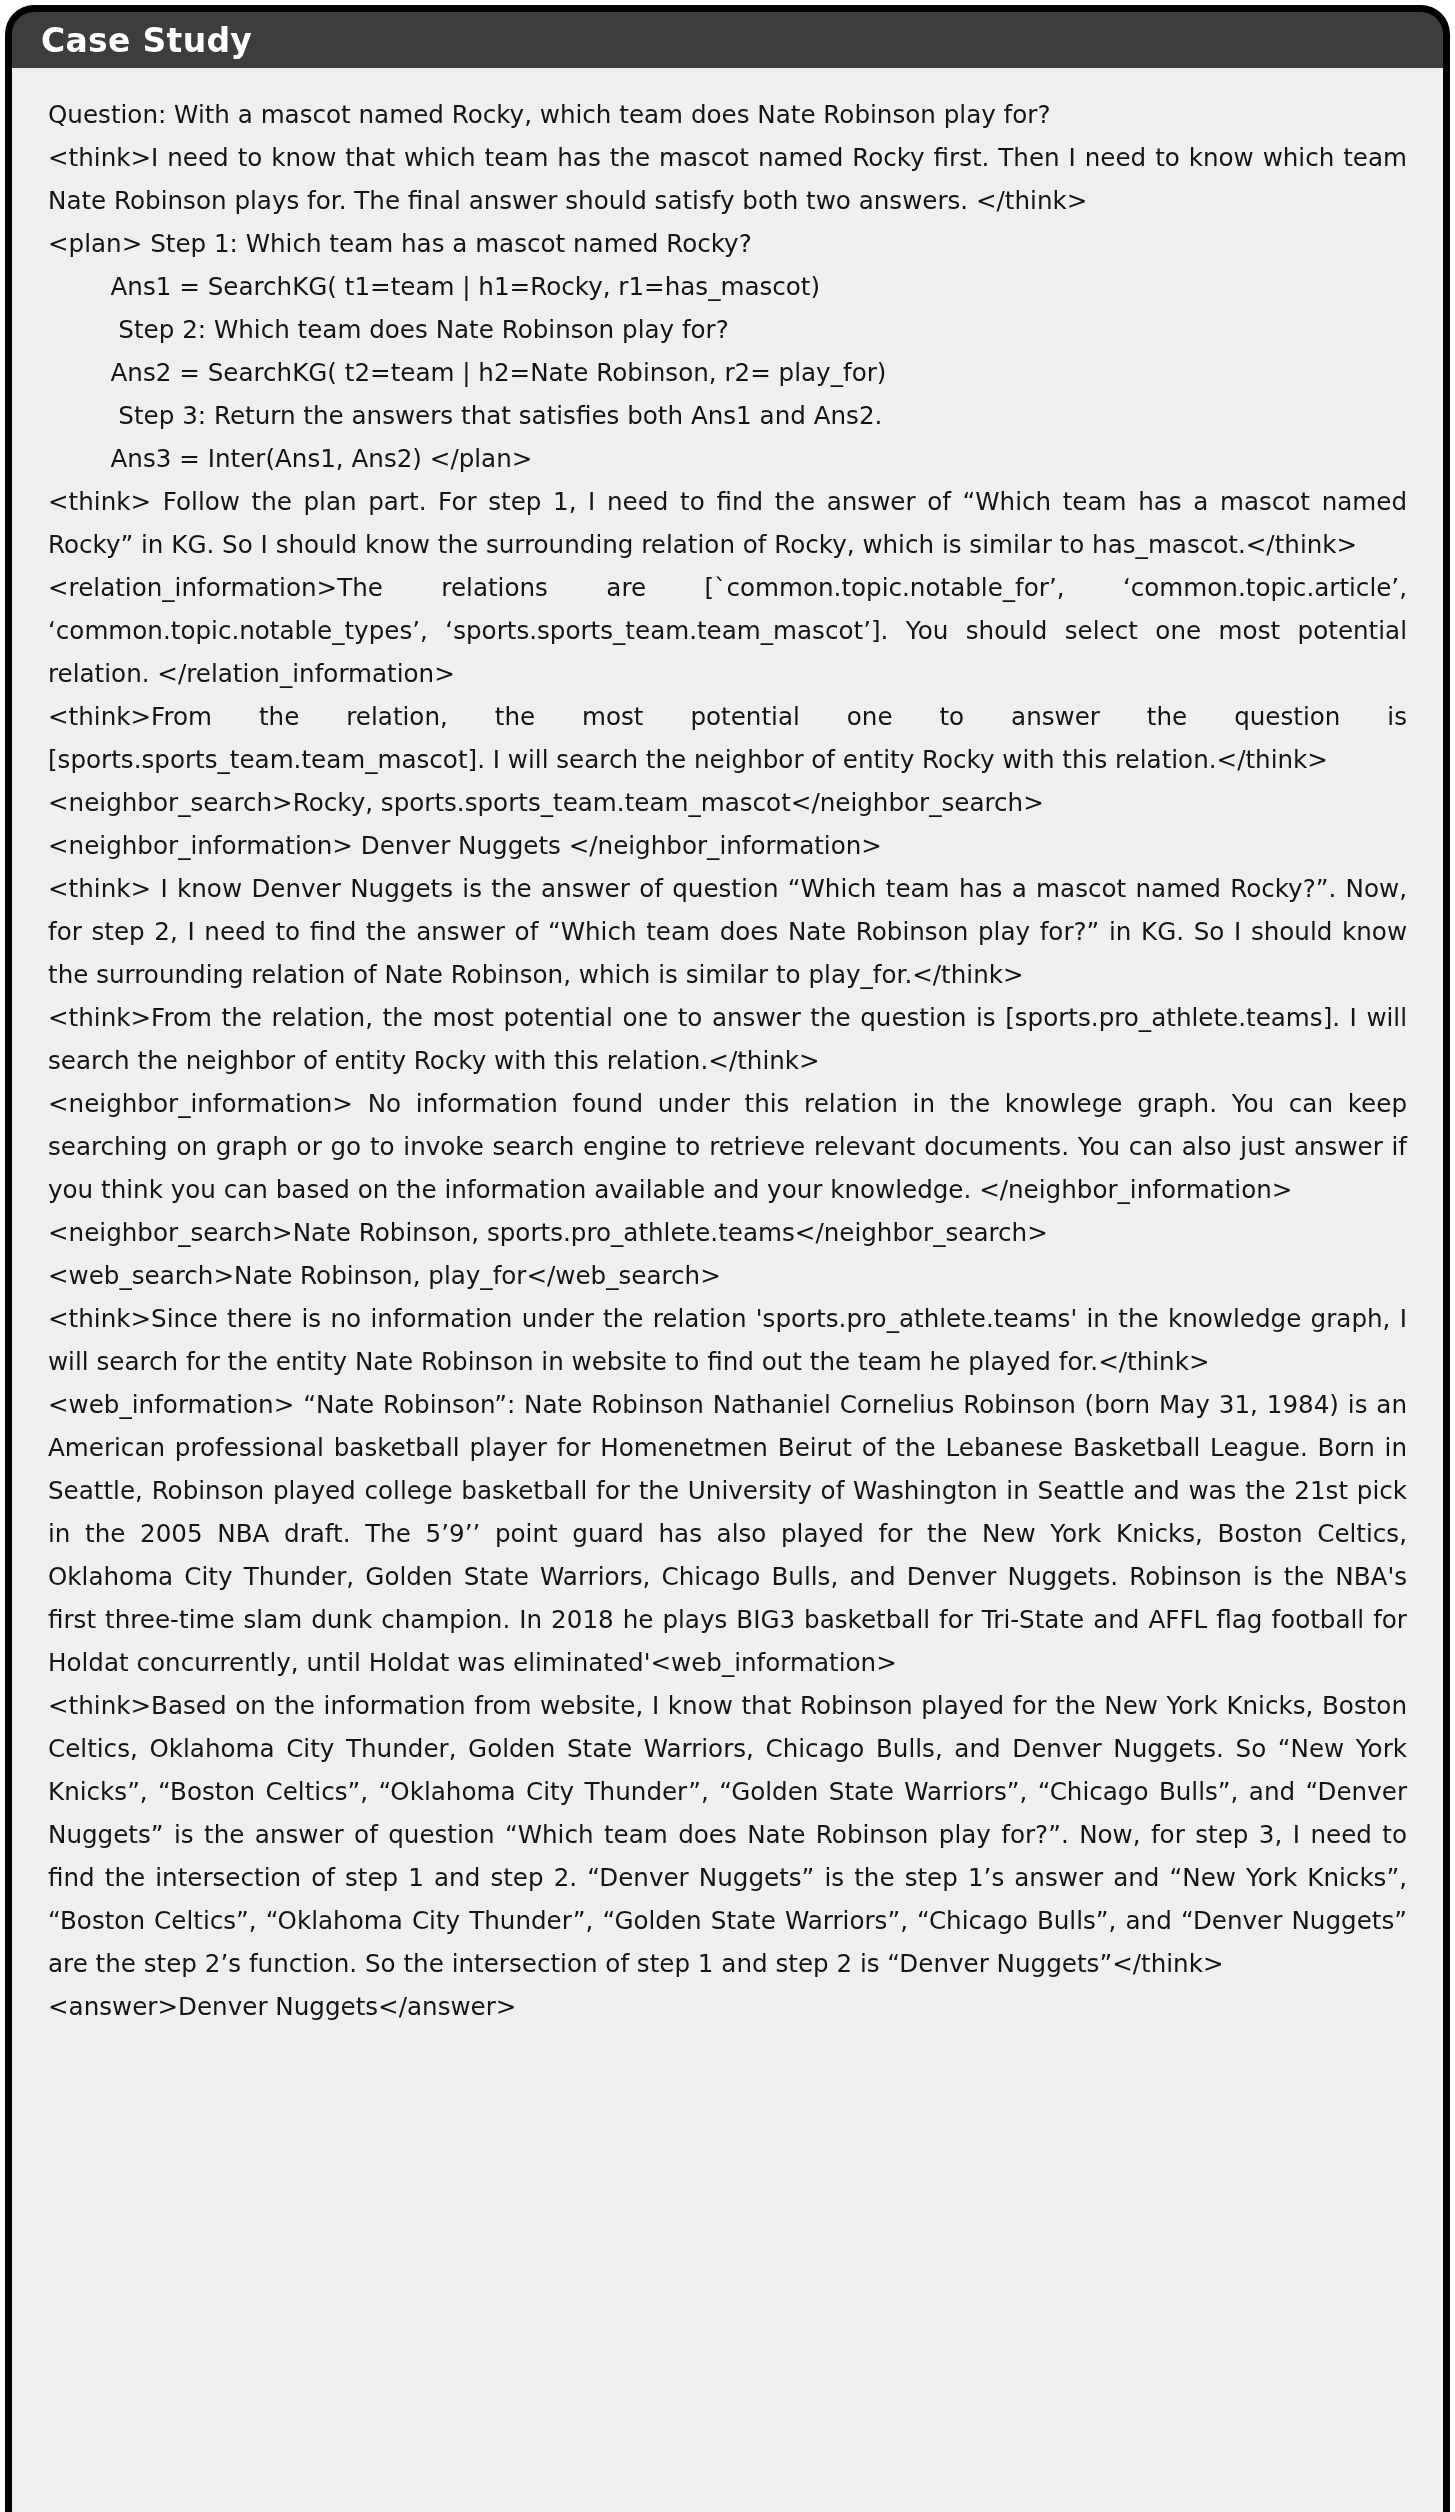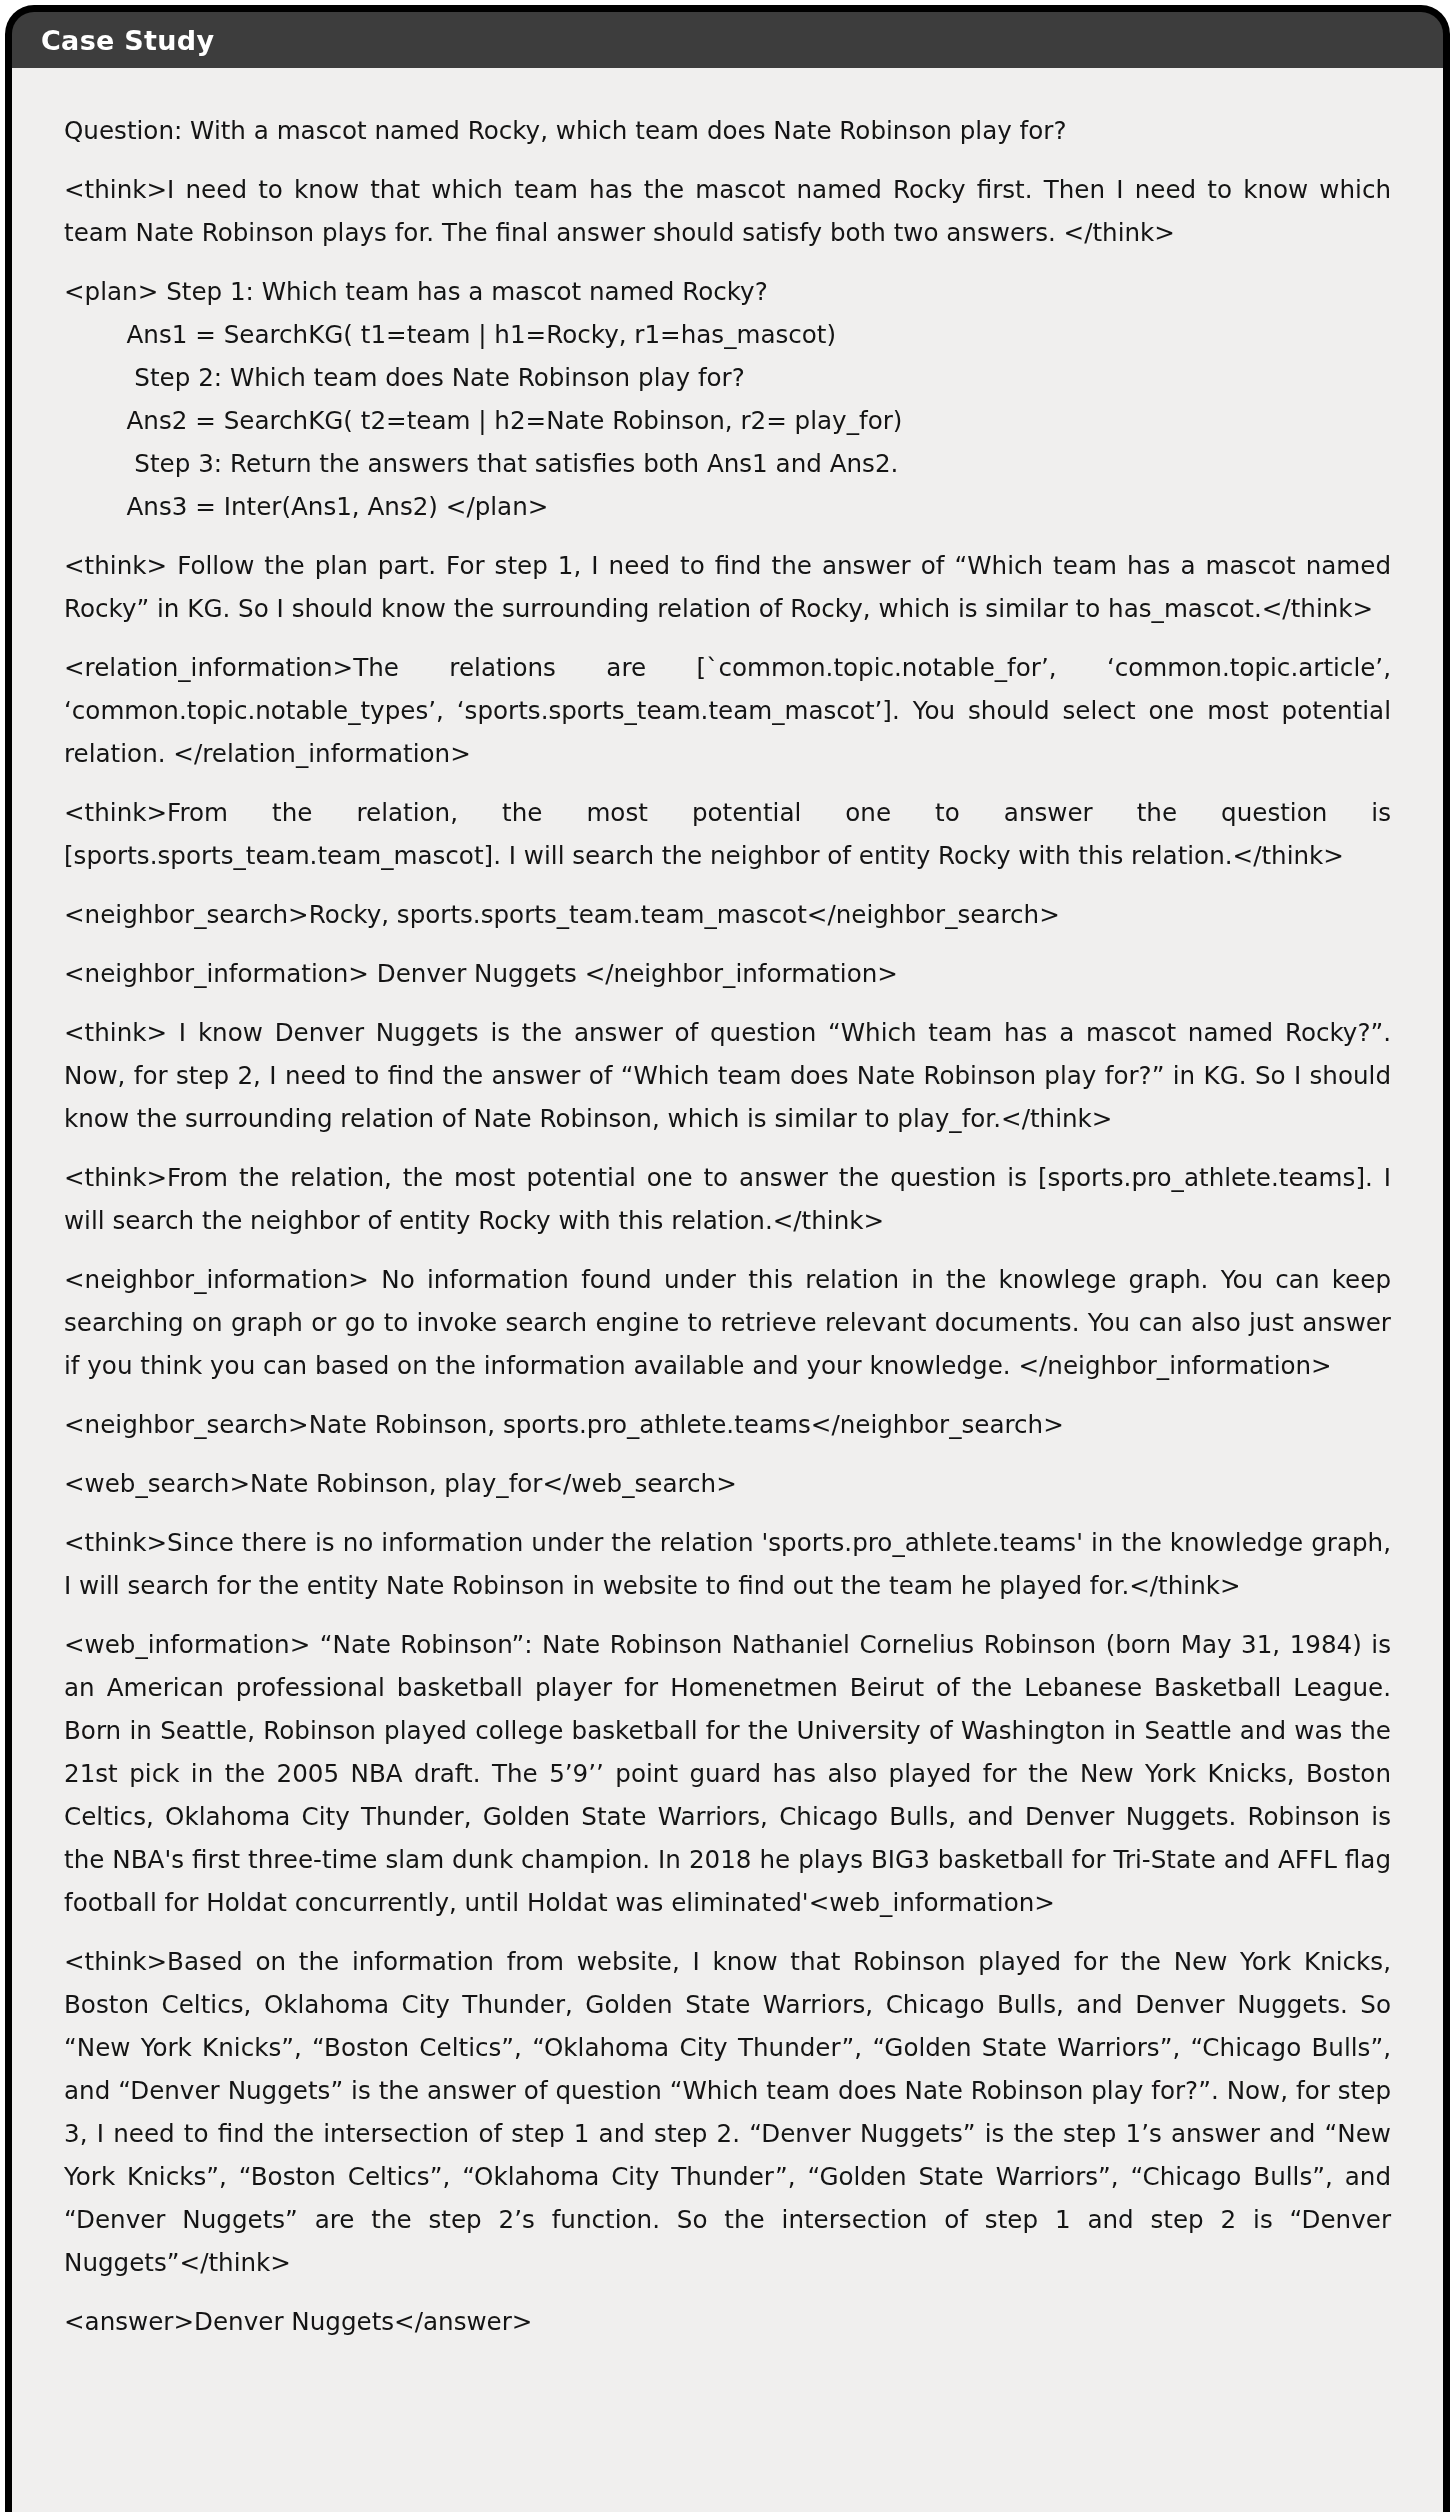--- a/index.html
+++ b/index.html
@@ -25,36 +25,36 @@
   .card-header {
     background: var(--header-bg, #3d3d3d);
     height: 56px;
     border-radius: 22px 22px 0 0;
     display: flex;
     align-items: center;
     padding: 0 29px;
   }
   .card-title {
     color: var(--header-text, #ffffff);
-    font-size: 27px;
+    font-size: 33px;
     font-weight: bold;
     letter-spacing: 0.3px;
   }
   .card-body {
     background: var(--body-bg, #f0efee);
     height: calc(100% - 56px);
     border-radius: 0 0 22px 22px;
     padding: 25px 36px 25px 36px;
     color: var(--body-text, #141414);
     font-size: 24.6px;
     line-height: 43px;
     overflow: hidden;
   }
   .block {
-    margin: 16px;
+    margin: 0;
     text-align: justify;
     white-space: pre-wrap;
     overflow-wrap: break-word;
   }
 </style>
 </head>
 <body>
 
 <div class="card">
   <div class="card-header">

